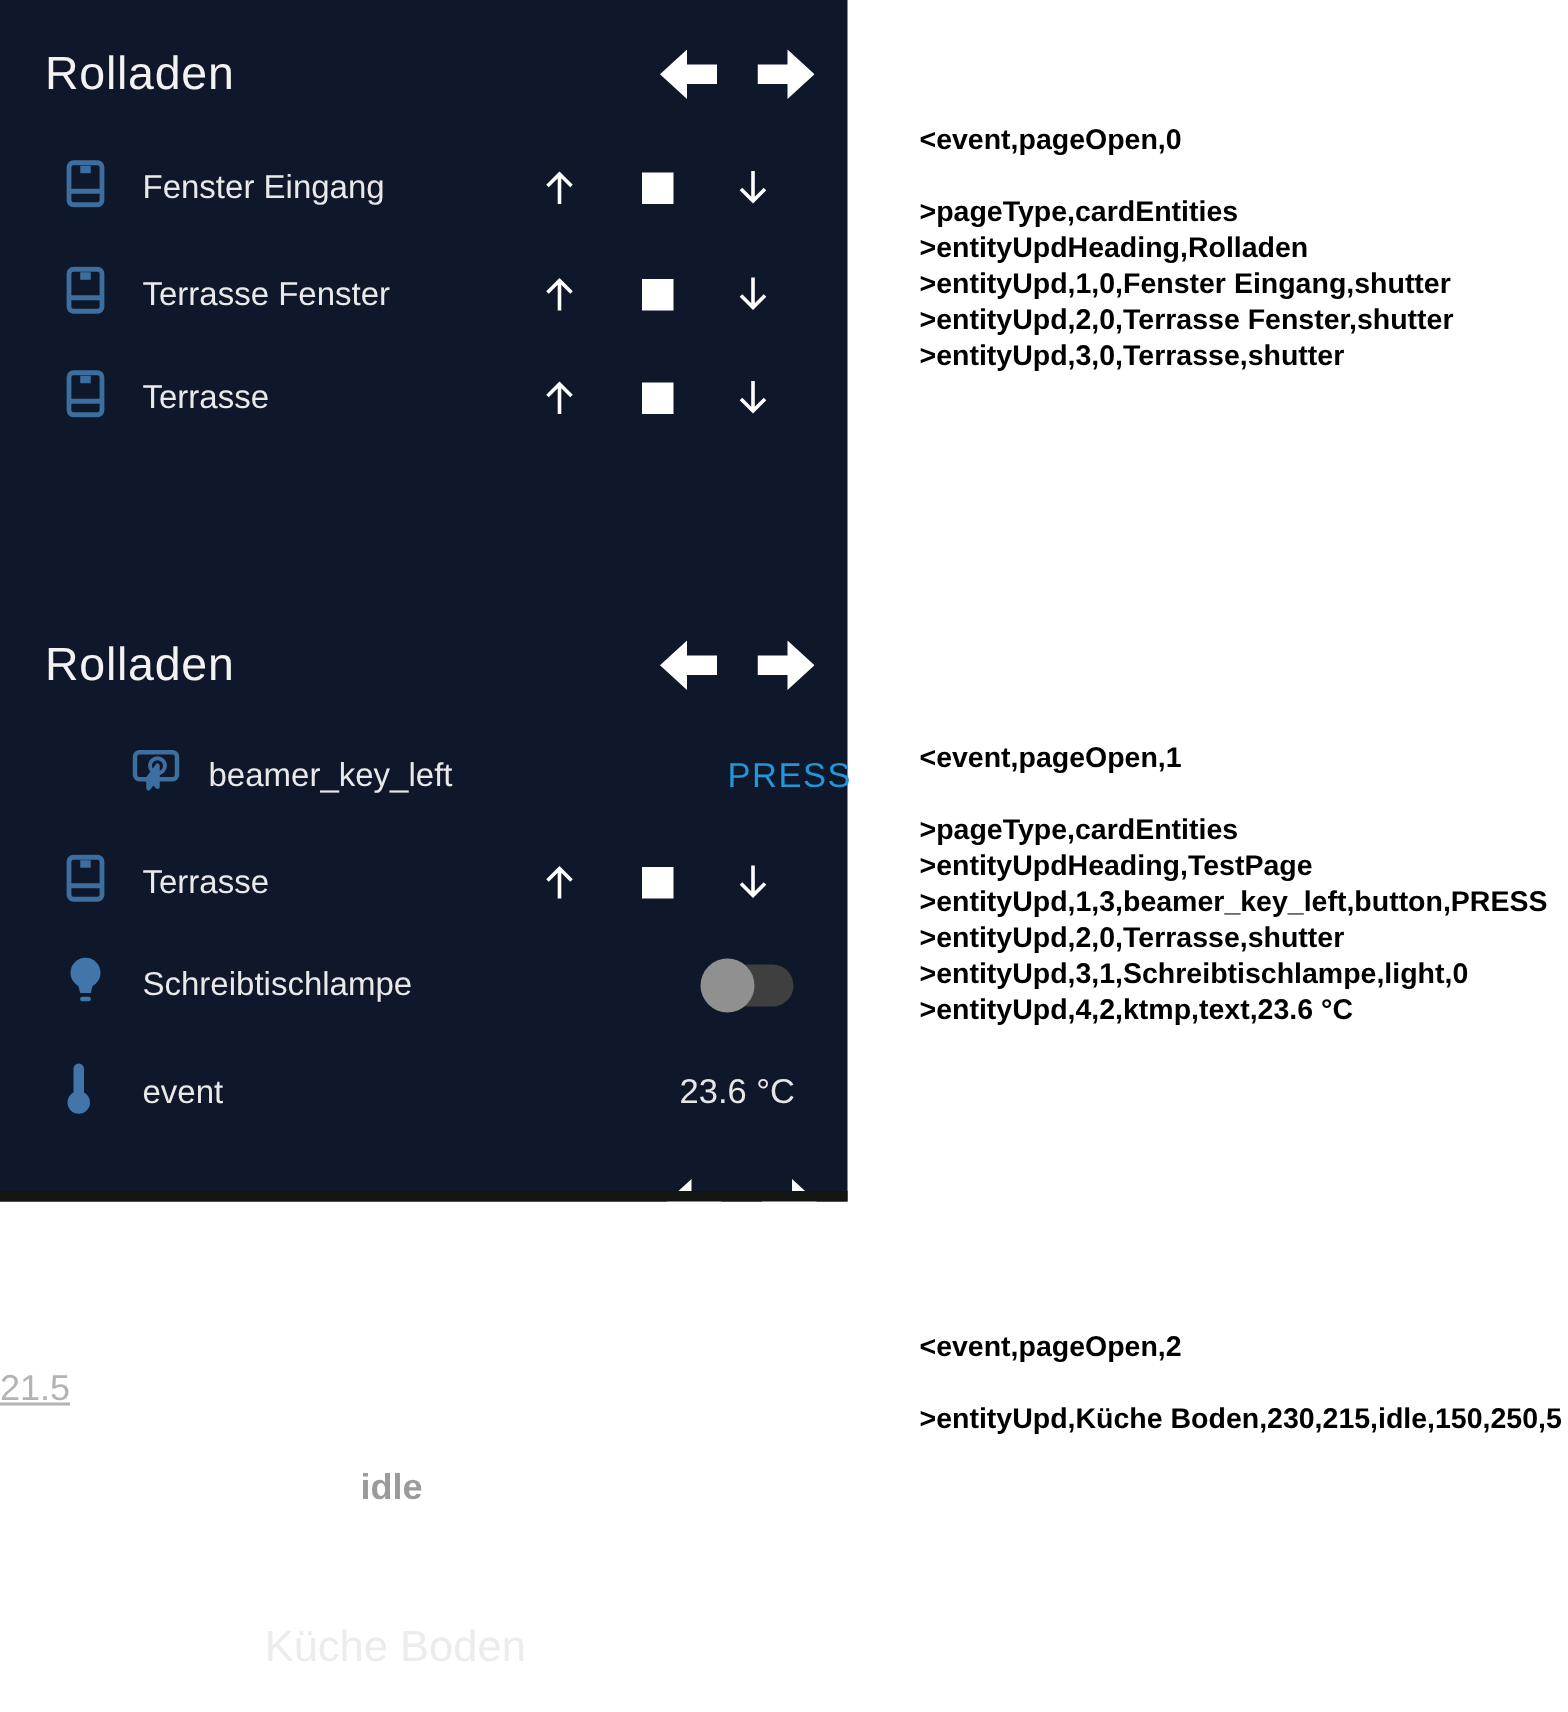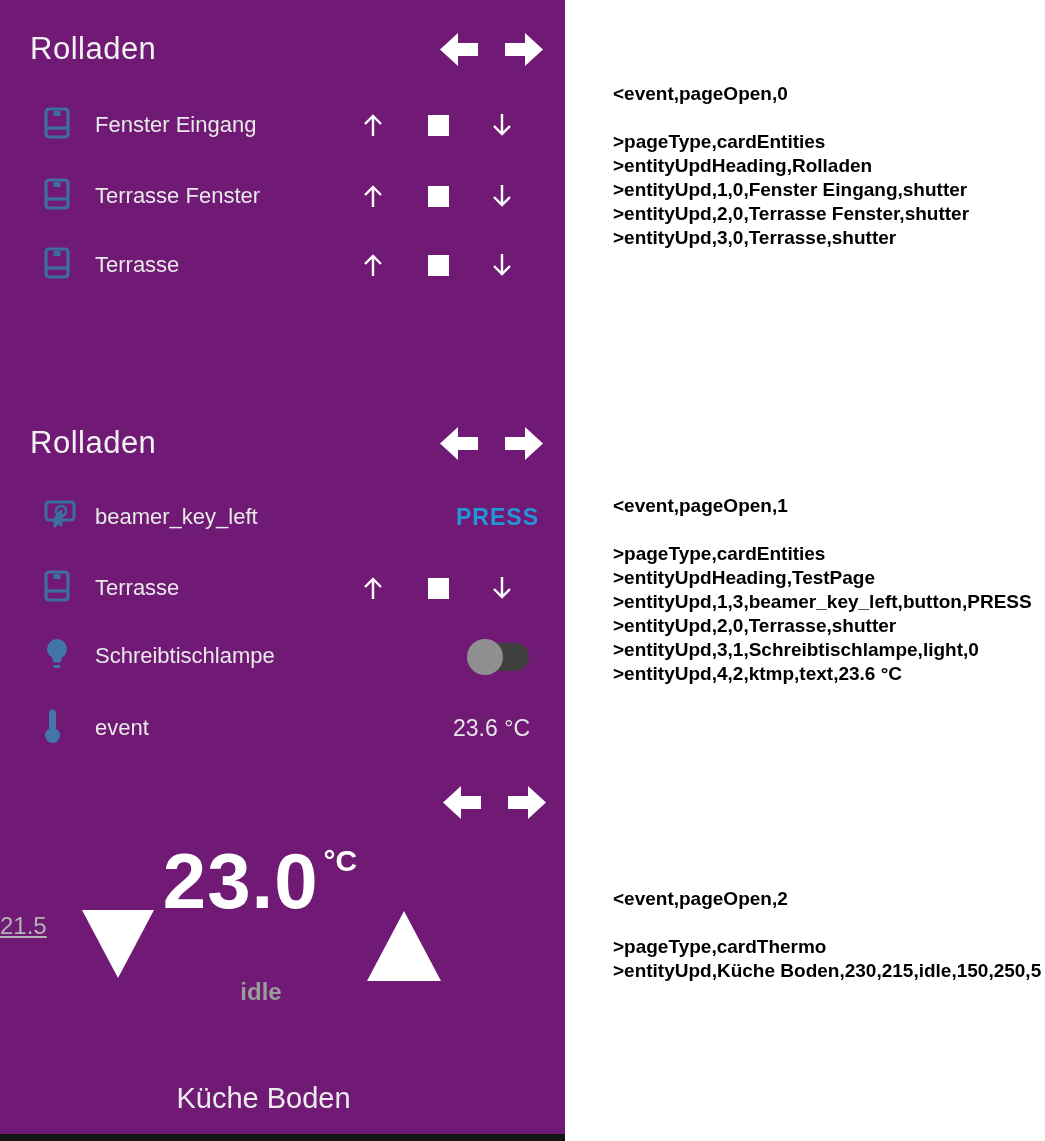--- a/index.html
+++ b/index.html
@@ -1,40 +1,40 @@
 <!DOCTYPE html>
 <html><head>
 <meta charset="utf-8">
 <style>
   * { margin:0; padding:0; box-sizing:border-box; }
   html,body { background:#ffffff; }
   body { font-family:"Liberation Sans", sans-serif; }
   .stage { position:relative; width:1045px; height:1141px; background:#ffffff; overflow:hidden; }
 
   
-  .panel-col { position:absolute; left:0; top:0; width:565px; height:1141px; background:#701a75; }
+  .panel-col { position:absolute; left:0; top:0; width:565px; height:801px; background:#0f172a; }
   .panel-bottom-edge { position:absolute; left:0; bottom:0; width:565px; height:7px; background:#121511; }
 
   .card-title { position:absolute; left:30px; font-size:31px; font-weight:400; color:#f2f2f2; letter-spacing:0.5px; }
 
   .nav-arrow { position:absolute; width:38px; height:33px; cursor:pointer; }
   .nav-arrow svg { display:block; width:38px; height:33px; }
 
   .ent-row { position:absolute; left:0; width:565px; height:50px; }
   .ent-icon { position:absolute; left:44px; top:50%; transform:translateY(-50%); }
   .ent-label { position:absolute; left:95px; top:50%; transform:translateY(-50%);
                font-size:22px; color:#e9e9e9; white-space:nowrap; }
 
   .sh-up   { position:absolute; left:359px; top:11px; width:28px; height:28px; }
   .sh-stop { position:absolute; left:428px; top:15px; width:21px; height:21px; background:#ffffff; }
   .sh-down { position:absolute; left:488px; top:11px; width:28px; height:28px; }
   .line-arrow svg { display:block; width:28px; height:28px; }
 
-  .press-label { position:absolute; right:26px; top:50%; transform:translateY(-50%);
-                 font-size:23px; font-weight:700; color:#2196d9; letter-spacing:1px; cursor:pointer; }
+  .press-label { position:absolute; right:41px; top:50%; transform:translateY(-50%);
+                 font-size:23px; font-weight:400; color:#2196d9; letter-spacing:1px; cursor:pointer; }
 
   .switch { position:absolute; left:472px; top:12px; width:57px; height:28px;
             background:#3f3f3f; border-radius:14px; cursor:pointer; }
   .switch-knob { position:absolute; left:-5px; top:-4px; width:36px; height:36px;
                  border-radius:50%; background:#909090; }
 
   .text-value { position:absolute; right:35px; top:50%; transform:translateY(-50%);
                 font-size:23px; color:#e6e6e6; white-space:nowrap; }
 
   
@@ -154,21 +154,21 @@
         <svg viewBox="0 0 38 33">
           <polygon points="38,10 18,10 18,0 0,16.5 18,33 18,23 38,23" fill="#ffffff"></polygon>
         </svg>
       </div>
       <div class="nav-arrow" style="left:505px; top:427px;">
         <svg viewBox="0 0 38 33">
           <polygon points="0,10 20,10 20,0 38,16.5 20,33 20,23 0,23" fill="#ffffff"></polygon>
         </svg>
       </div>
 
-      <div class="ent-row" style="top:492px;">
+      <div class="ent-row" style="top:492px;margin-left:44px;">
         <span class="ent-icon">
           <svg width="32" height="34" viewBox="0 0 32 34">
             <rect x="2" y="4" width="28" height="18" rx="3" fill="none" stroke="#3c6f9f" stroke-width="3"></rect>
             <circle cx="17" cy="13" r="5" fill="none" stroke="#3c6f9f" stroke-width="2.6"></circle>
             <path d="M17 13 L17 27 L14 24 L11 28 L11 21 Z" fill="#3c6f9f" stroke="#3c6f9f" stroke-width="3" stroke-linejoin="round"></path>
           </svg>
         </span>
         <span class="ent-label">beamer_key_left</span>
         <span class="press-label">PRESS</span>
       </div>
@@ -265,17 +265,16 @@
     <div>&gt;entityUpdHeading,TestPage</div>
     <div>&gt;entityUpd,1,3,beamer_key_left,button,PRESS</div>
     <div>&gt;entityUpd,2,0,Terrasse,shutter</div>
     <div>&gt;entityUpd,3,1,Schreibtischlampe,light,0</div>
     <div>&gt;entityUpd,4,2,ktmp,text,23.6 °C</div>
   </div>
 
   <div class="proto-block" style="top:887px;">
     <div>&lt;event,pageOpen,2</div>
     <div class="proto-spacer"></div>
-    <div>&gt;pageType,cardThermo</div>
     <div>&gt;entityUpd,Küche Boden,230,215,idle,150,250,5</div>
   </div>
 
 </div>
 
 </body></html>

